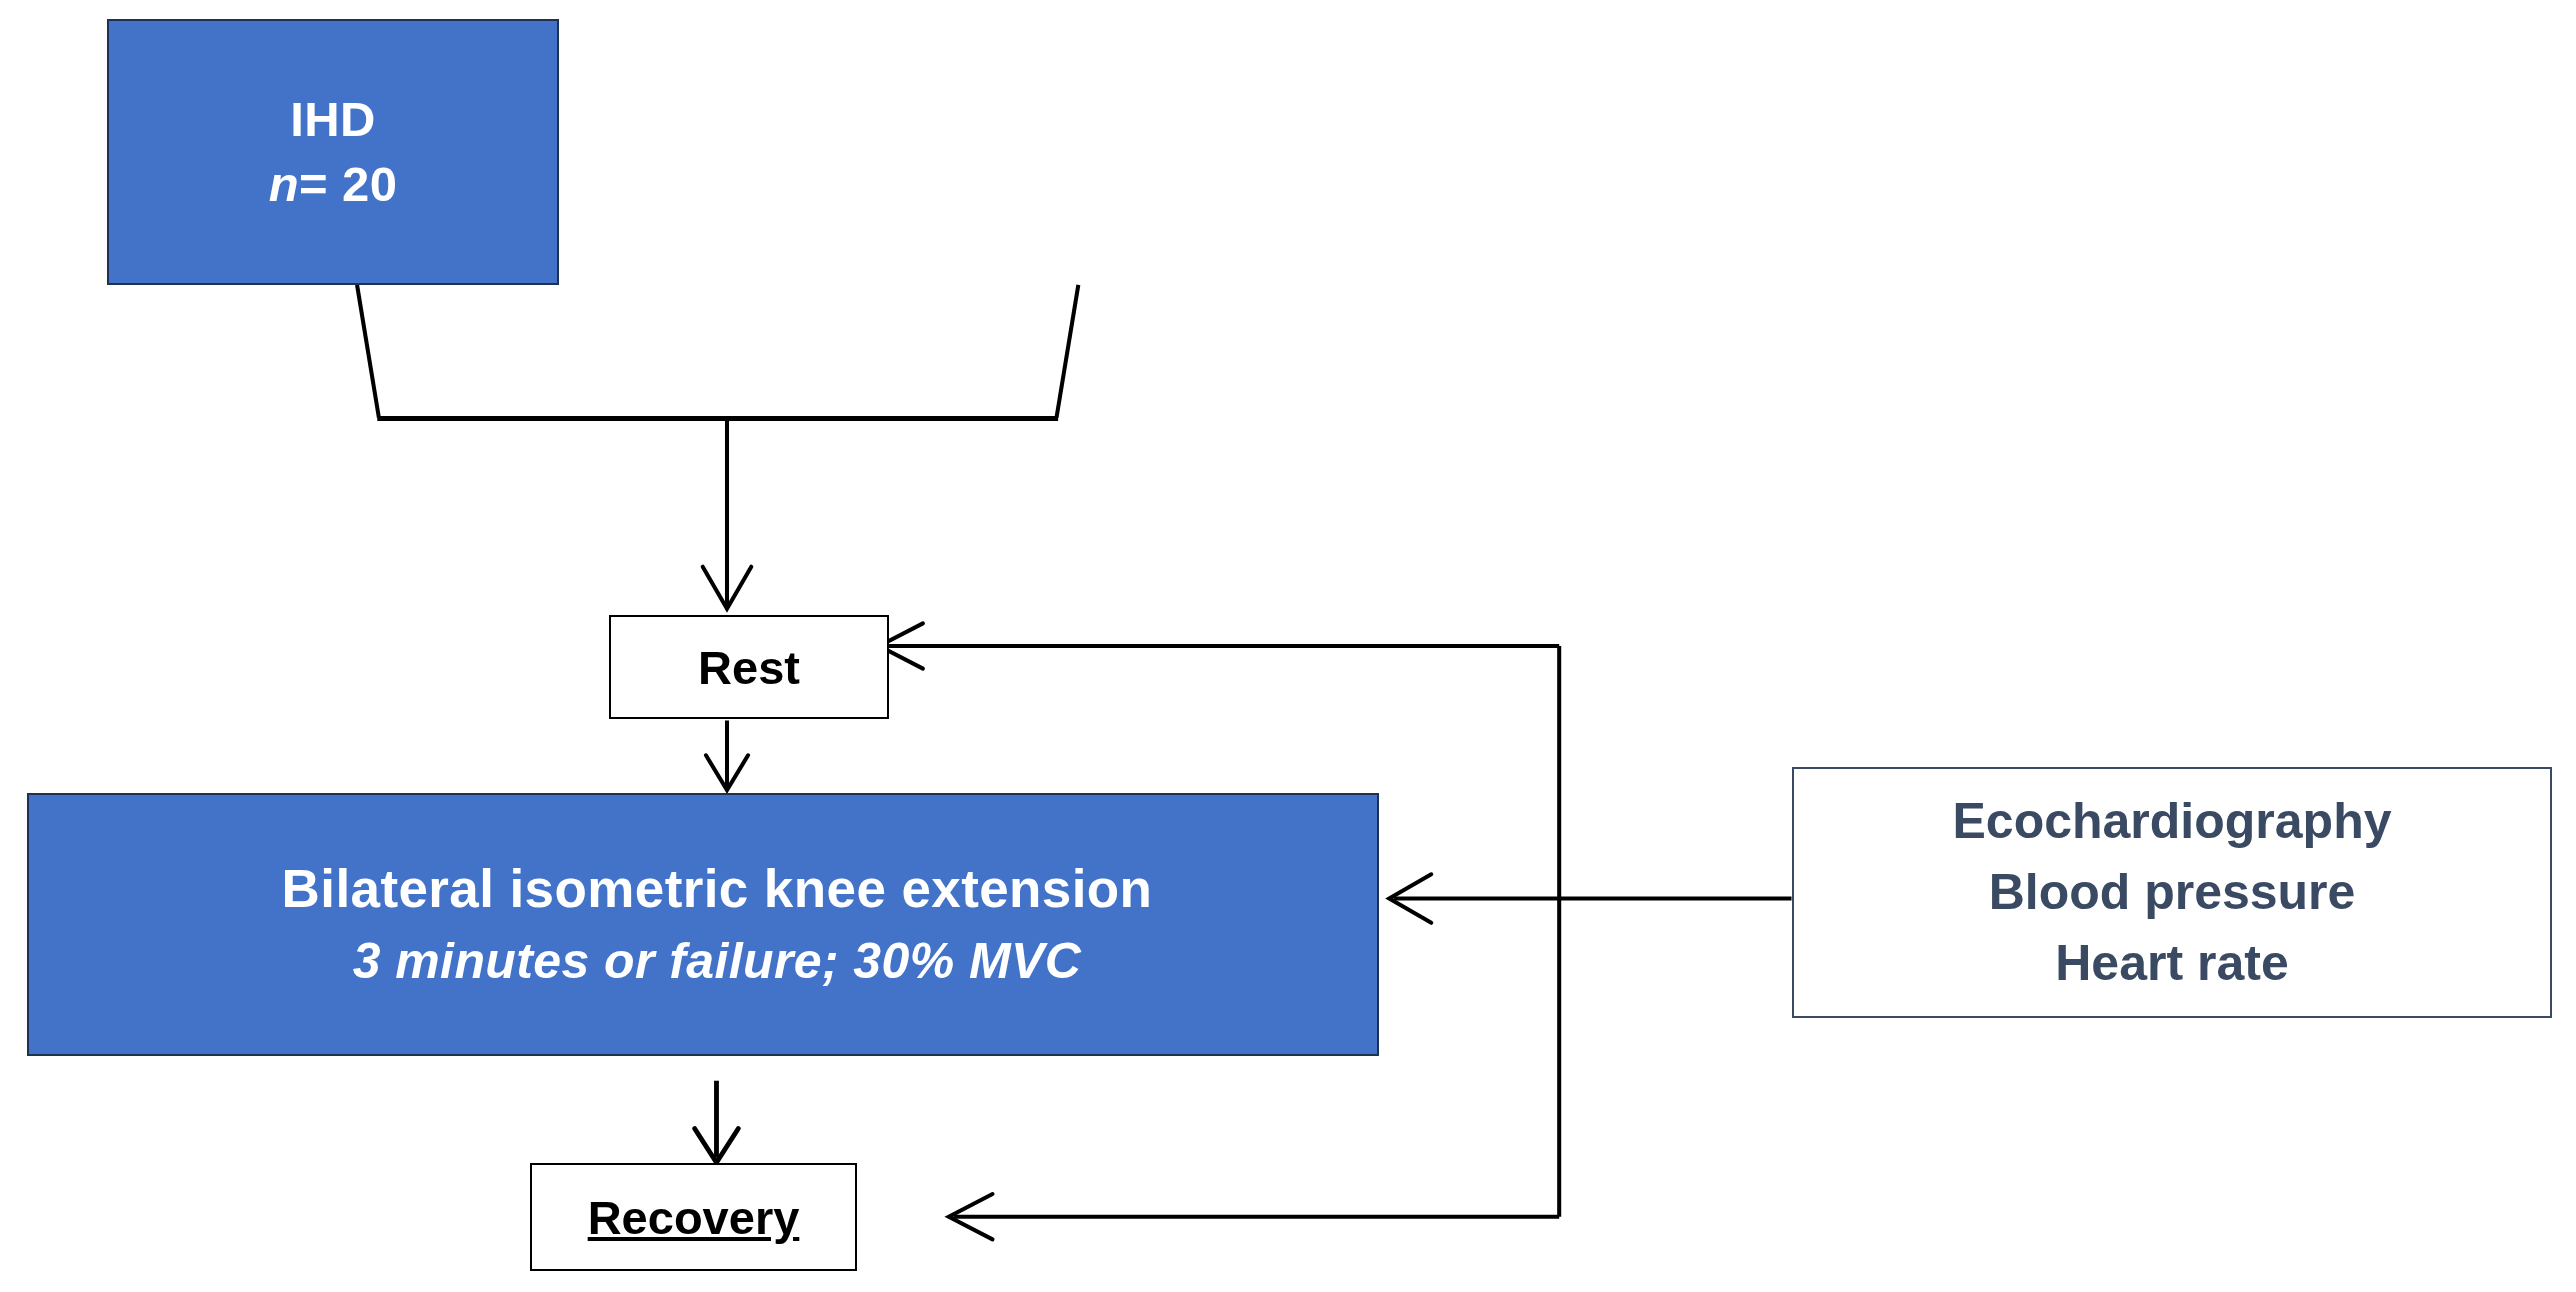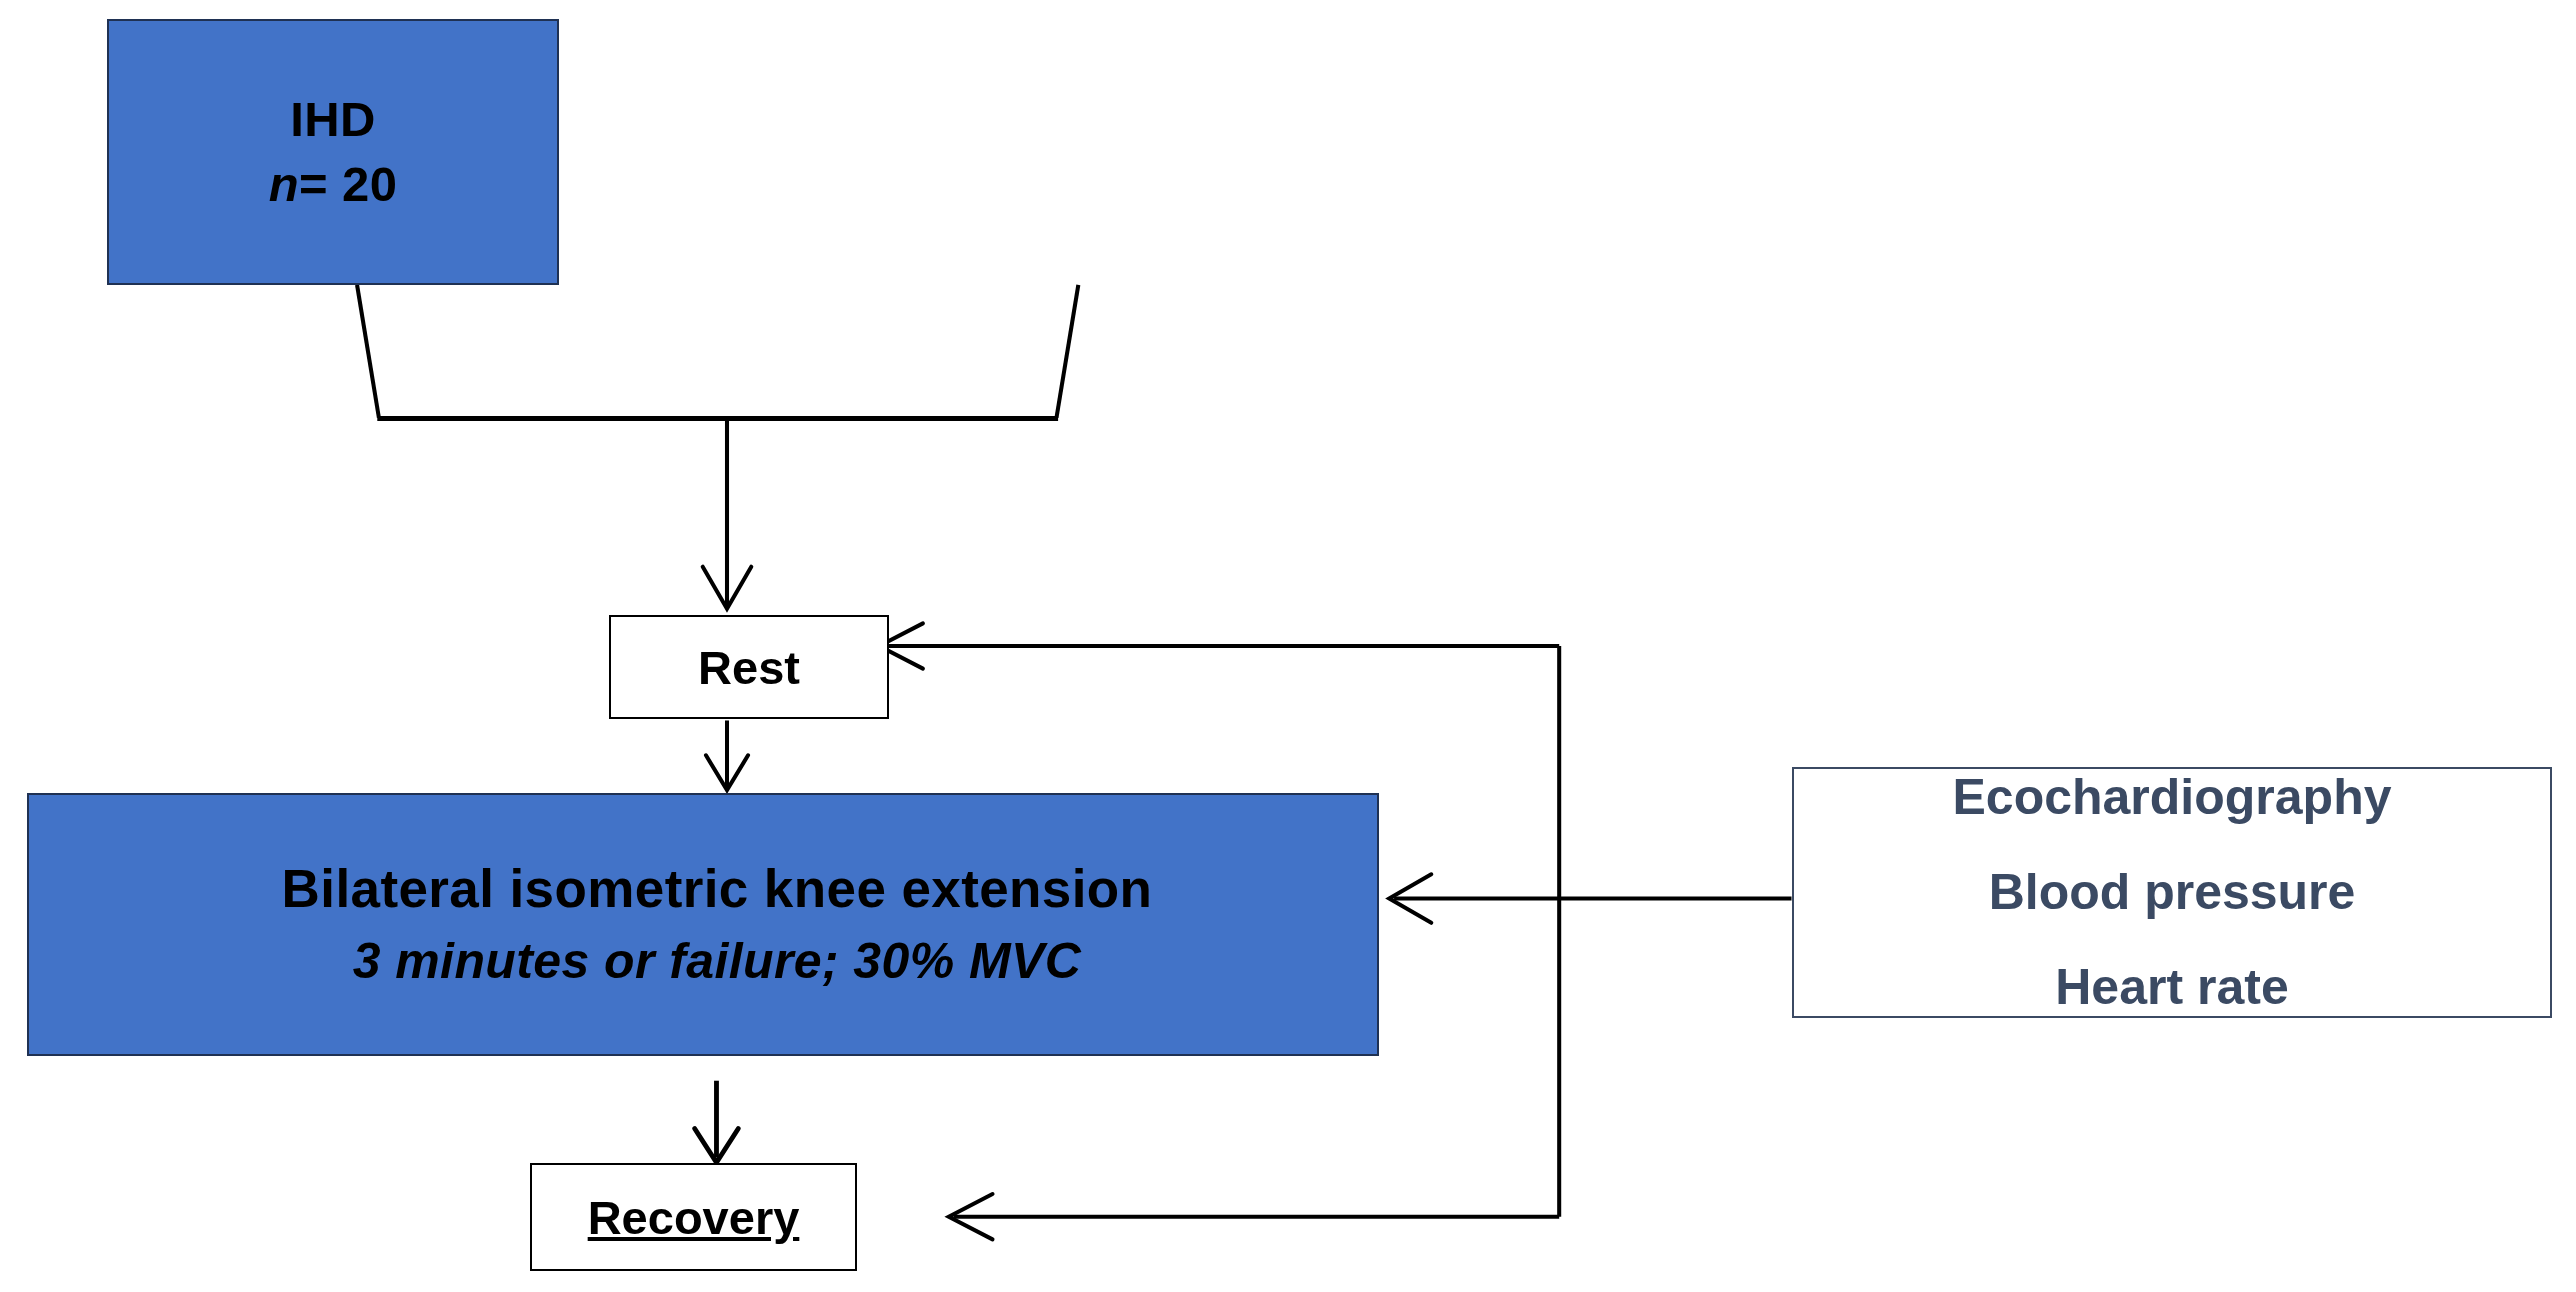--- a/index.html
+++ b/index.html
@@ -32,21 +32,21 @@
     display: flex;
     flex-direction: column;
     align-items: center;
     justify-content: center;
     text-align: center;
   }
   
   .box-blue {
     background: #4273c8;
     border: 2.4px solid #1f3153;
-    color: #000000;
+    color: #ffffff;
   }
   .box-blue .line-main {
     font-weight: bold;
     letter-spacing: 0.4px;
   }
   .box-blue .line-sub {
     font-weight: bold;
     letter-spacing: 0.4px;
   }
   
@@ -72,21 +72,20 @@
     font-size: 47px;
   }
   
   .box-measure {
     background: #ffffff;
     border: 2.4px solid #3b4a63;
     color: #3b4a63;
     font-weight: bold;
     font-size: 50px;
     line-height: 1.42;
-    gap: 24px;
   }
   .box-measure .mline { white-space: nowrap; }
 </style>
 </head>
 <body>
 
 <div id="diagram-root">
 
   <svg class="canvas" viewBox="0 0 3182 1596">
 

